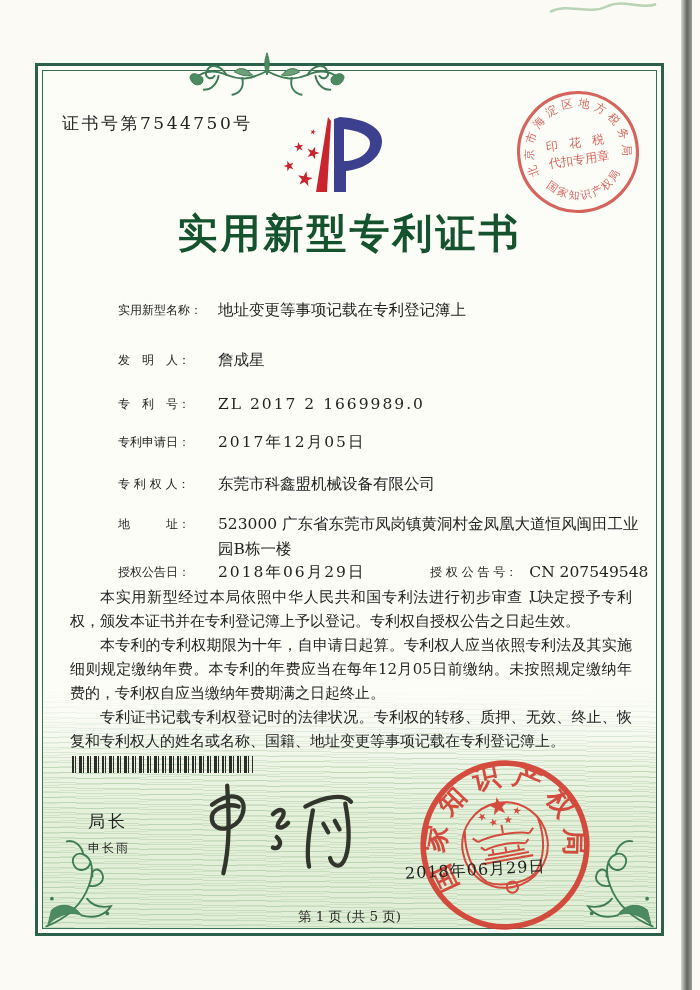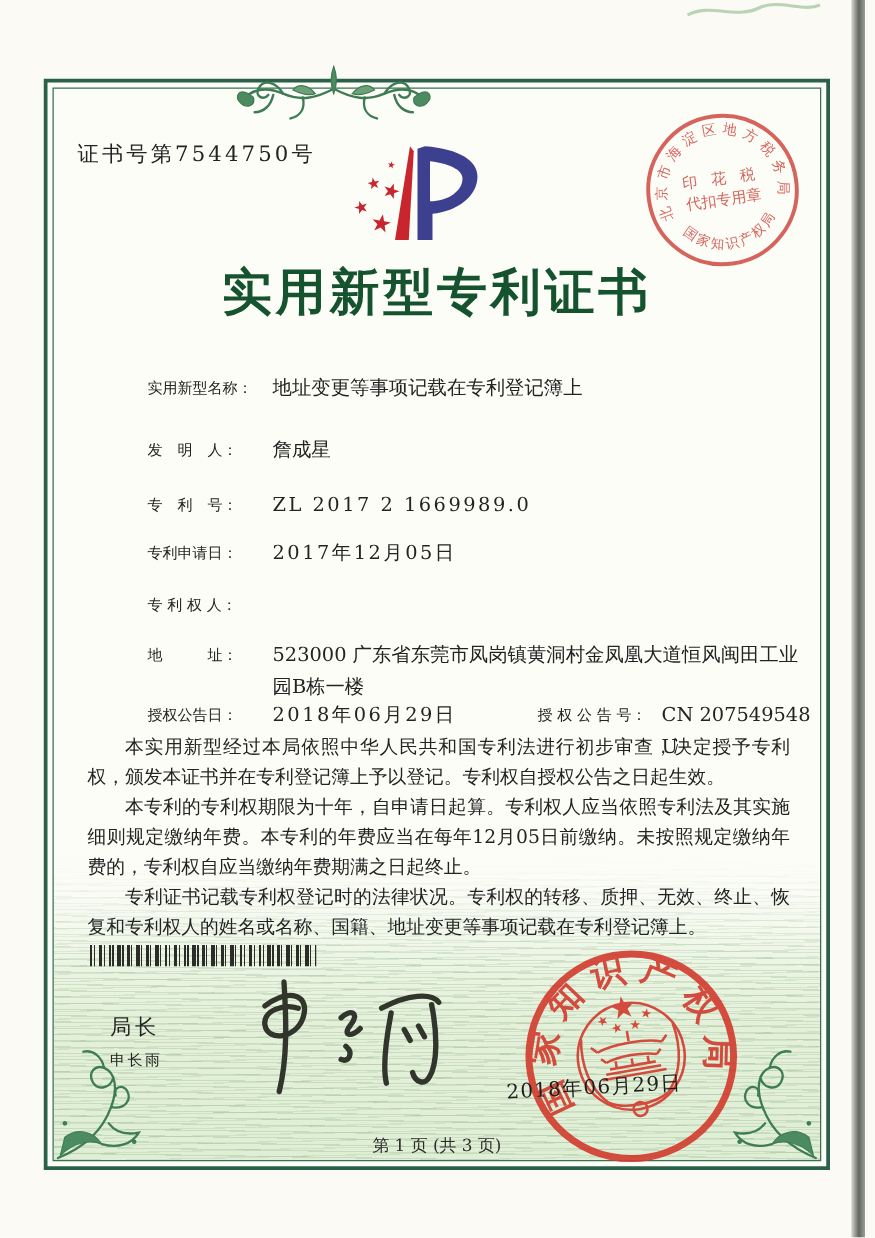--- a/index.html
+++ b/index.html
@@ -162,20 +162,21 @@
   <div class="abs field-row" style="top:392px">
     <span class="field-label">专　利　号：</span>
     <span class="field-value spread">ZL 2017 2 1669989.0</span>
   </div>
   <div class="abs field-row" style="top:430px">
     <span class="field-label">专利申请日：</span>
     <span class="field-value spread">2017年12月05日</span>
   </div>
   <div class="abs field-row" style="top:472px">
     <span class="field-label">专 利 权 人：</span>
+    <span class="field-value">东莞市科鑫盟机械设备有限公司</span>
   </div>
   <div class="abs field-row" style="top:512px">
     <span class="field-label">地　　　址：</span>
     <span class="field-value">523000 广东省东莞市凤岗镇黄洞村金凤凰大道恒风闽田工业园B栋一楼</span>
   </div>
   <div class="abs field-row" style="top:560px;position:absolute">
     <span class="field-label">授权公告日：</span>
     <span class="field-value spread">2018年06月29日</span>
     <span class="row-gazette">
       <span class="field-label">授 权 公 告 号：</span>
@@ -231,17 +232,17 @@
       <use href="#star5" transform="translate(100,58) scale(1.05)"></use>
       <use href="#star5" transform="translate(81,66) scale(0.45) rotate(-20)"></use>
       <use href="#star5" transform="translate(92,74) scale(0.45) rotate(-10)"></use>
       <use href="#star5" transform="translate(108,74) scale(0.45) rotate(10)"></use>
       <use href="#star5" transform="translate(119,66) scale(0.45) rotate(20)"></use>
     </g>
   </svg>
 
   <div class="abs seal-date">2018年06月29日</div>
 
-  <div class="abs footer">第 1 页 (共 3 页)</div>
+  <div class="abs footer">第 1 页 (共 5 页)</div>
 
   <div class="abs scan-edge"></div>
 
 </div>
 
 </body></html>

